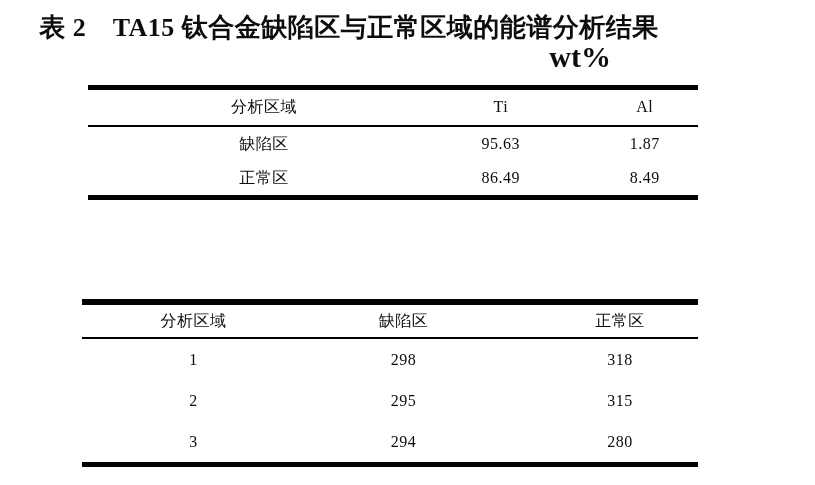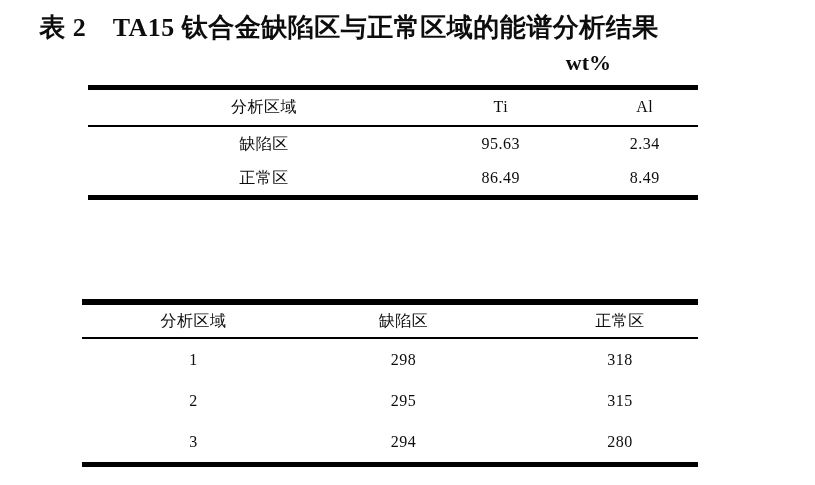--- a/index.html
+++ b/index.html
@@ -25,23 +25,23 @@
     font-size: 26px;
     line-height: 31px;
     font-weight: bold;
     letter-spacing: 0.5px;
     white-space: nowrap;
   }
   .t2-title { top: 12px; }
   .t3-title { top: 236px; }
   .unit-label {
     position: absolute;
-    top: 50px;
+    top: 40px;
     right: 87px;
-    font-size: 22px;
+    font-size: 30px;
     font-weight: bold;
   }
   table.data-table {
     position: absolute;
     border-collapse: collapse;
     table-layout: fixed;
     border-top: 5px solid #000;
     border-bottom: 5px solid #000;
   }
   table.tbl2 {
@@ -91,21 +91,21 @@
       <tr>
         <th>分析区域</th>
         <th>Ti</th>
         <th>Al</th>
       </tr>
     </thead>
     <tbody>
       <tr>
         <td>缺陷区</td>
         <td>95.63</td>
-        <td>2.34</td>
+        <td>1.87</td>
       </tr>
       <tr>
         <td>正常区</td>
         <td>86.49</td>
         <td>8.49</td>
       </tr>
     </tbody>
   </table>
 
 

